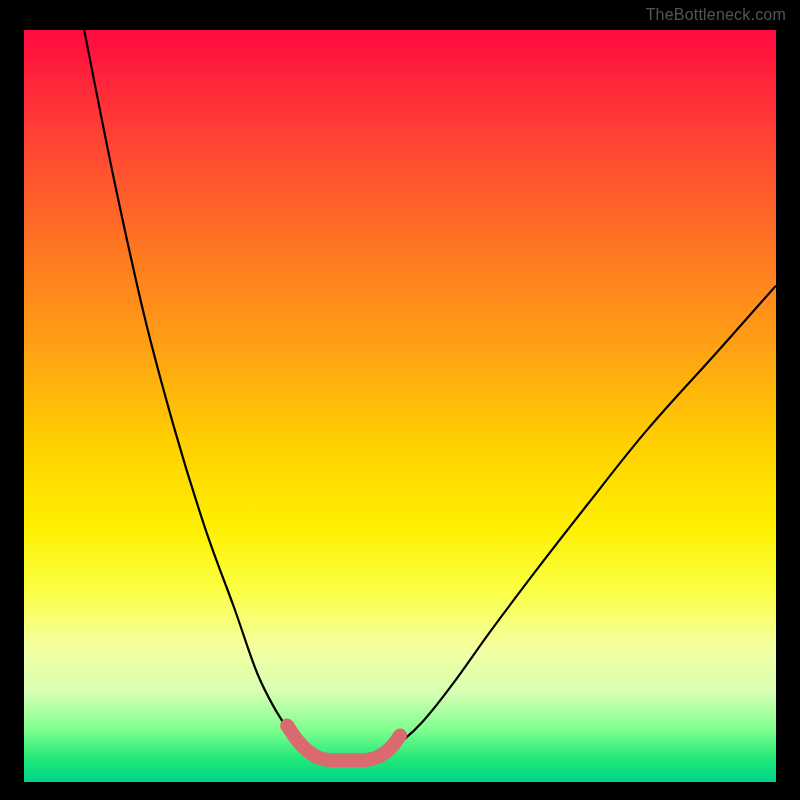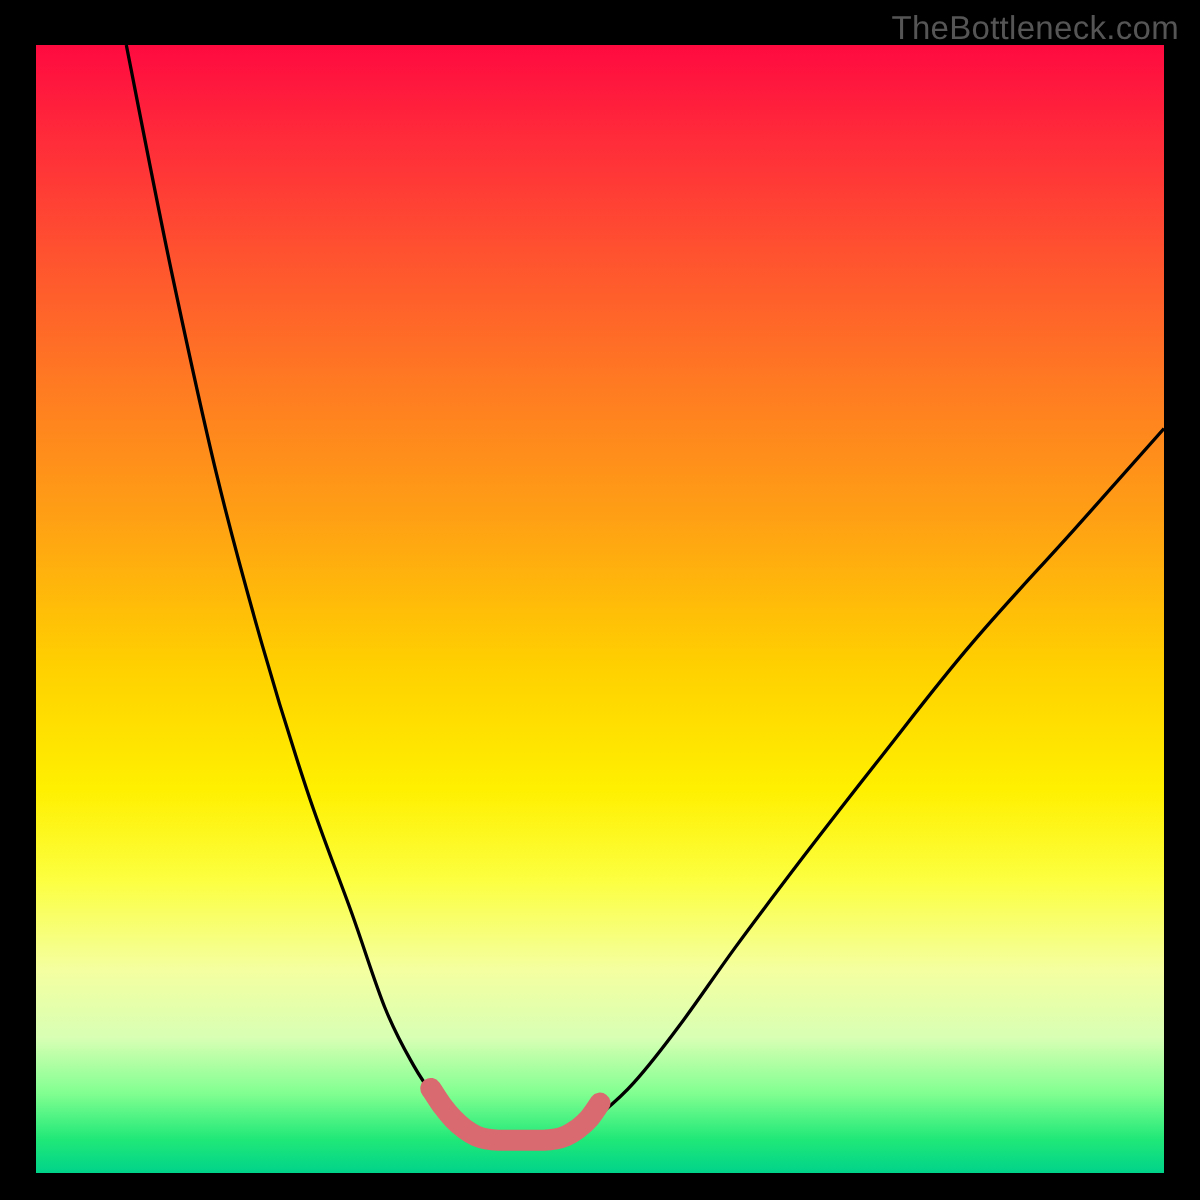--- a/index.html
+++ b/index.html
@@ -9,21 +9,21 @@
     background: #000;
     position: relative;
     font-family: Arial, sans-serif;
     overflow: hidden;
   }
   .watermark {
     position: absolute;
     top: 6px;
     right: 14px;
     color: #555;
-    font-size: 22px;
+    font-size: 16px;
     font-weight: 500;
     z-index: 10;
     letter-spacing: 0.2px;
   }
   .frame {
     position: absolute;
     left: 24px;
     top: 30px;
     width: 752px;
     height: 752px;

